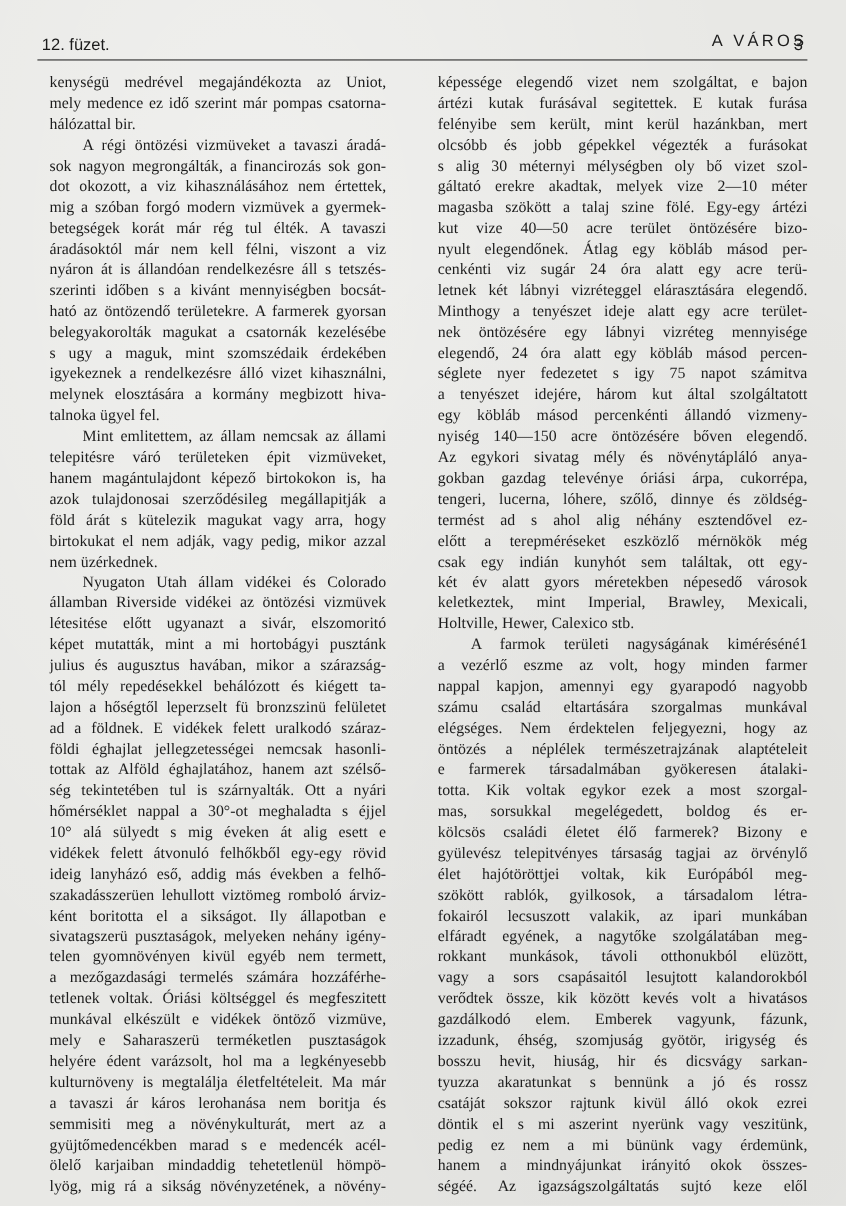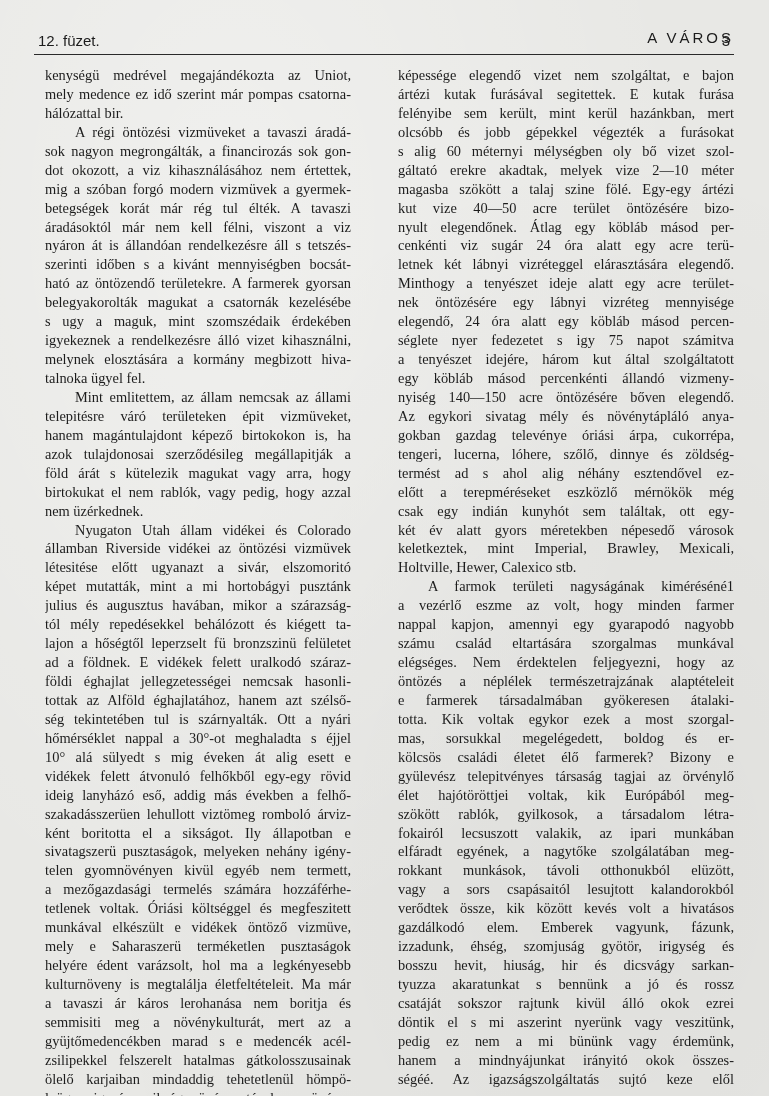--- a/index.html
+++ b/index.html
@@ -71,21 +71,21 @@
     <span class="line">belegyakorolták magukat a csatornák kezelésébe</span>
     <span class="line">s ugy a maguk, mint szomszédaik érdekében</span>
     <span class="line">igyekeznek a rendelkezésre álló vizet kihasználni,</span>
     <span class="line">melynek elosztására a kormány megbizott hiva-</span>
     <span class="line last">talnoka ügyel fel.</span>
     <span class="line indent">Mint emlitettem, az állam nemcsak az állami</span>
     <span class="line">telepitésre váró területeken épit vizmüveket,</span>
     <span class="line">hanem magántulajdont képező birtokokon is, ha</span>
     <span class="line">azok tulajdonosai szerződésileg megállapitják a</span>
     <span class="line">föld árát s kütelezik magukat vagy arra, hogy</span>
-    <span class="line">birtokukat el nem rablók, vagy pedig, hogy azzal</span>
+    <span class="line">birtokukat el nem adják, vagy pedig, mikor azzal</span>
     <span class="line last">nem üzérkednek.</span>
     <span class="line indent">Nyugaton Utah állam vidékei és Colorado</span>
     <span class="line">államban Riverside vidékei az öntözési vizmüvek</span>
     <span class="line">létesitése előtt ugyanazt a sivár, elszomoritó</span>
     <span class="line">képet mutatták, mint a mi hortobágyi pusztánk</span>
     <span class="line">julius és augusztus havában, mikor a szárazság-</span>
     <span class="line">tól mély repedésekkel behálózott és kiégett ta-</span>
     <span class="line">lajon a hőségtől leperzselt fü bronzszinü felületet</span>
     <span class="line">ad a földnek. E vidékek felett uralkodó száraz-</span>
     <span class="line">földi éghajlat jellegzetességei nemcsak hasonli-</span>
@@ -101,30 +101,29 @@
     <span class="line">telen gyomnövényen kivül egyéb nem termett,</span>
     <span class="line">a mezőgazdasági termelés számára hozzáférhe-</span>
     <span class="line">tetlenek voltak. Óriási költséggel és megfeszitett</span>
     <span class="line">munkával elkészült e vidékek öntöző vizmüve,</span>
     <span class="line">mely e Saharaszerü terméketlen pusztaságok</span>
     <span class="line">helyére édent varázsolt, hol ma a legkényesebb</span>
     <span class="line">kulturnöveny is megtalálja életfeltételeit. Ma már</span>
     <span class="line">a tavaszi ár káros lerohanása nem boritja és</span>
     <span class="line">semmisiti meg a növénykulturát, mert az a</span>
     <span class="line">gyüjtőmedencékben marad s e medencék acél-</span>
-    <span class="line">zsilipekkel felszerelt hatalmas gátkolosszusainak</span>
     <span class="line">ölelő karjaiban mindaddig tehetetlenül hömpö-</span>
     <span class="line">lyög, mig rá a sikság növényzetének, a növény-</span>
   </div>
 <div class="col right" id="col-right">
     <span class="line">képessége elegendő vizet nem szolgáltat, e bajon</span>
     <span class="line">ártézi kutak furásával segitettek. E kutak furása</span>
     <span class="line">felényibe sem került, mint kerül hazánkban, mert</span>
     <span class="line">olcsóbb és jobb gépekkel végezték a furásokat</span>
-    <span class="line">s alig 60 méternyi mélységben oly bő vizet szol-</span>
+    <span class="line">s alig 30 méternyi mélységben oly bő vizet szol-</span>
     <span class="line">gáltató erekre akadtak, melyek vize 2—10 méter</span>
     <span class="line">magasba szökött a talaj szine fölé. Egy-egy ártézi</span>
     <span class="line">kut vize 40—50 acre terület öntözésére bizo-</span>
     <span class="line">nyult elegendőnek. Átlag egy köbláb másod per-</span>
     <span class="line">cenkénti viz sugár 24 óra alatt egy acre terü-</span>
     <span class="line">letnek két lábnyi vizréteggel elárasztására elegendő.</span>
     <span class="line">Minthogy a tenyészet ideje alatt egy acre terület-</span>
     <span class="line">nek öntözésére egy lábnyi vizréteg mennyisége</span>
     <span class="line">elegendő, 24 óra alatt egy köbláb másod percen-</span>
     <span class="line">séglete nyer fedezetet s igy 75 napot számitva</span>

